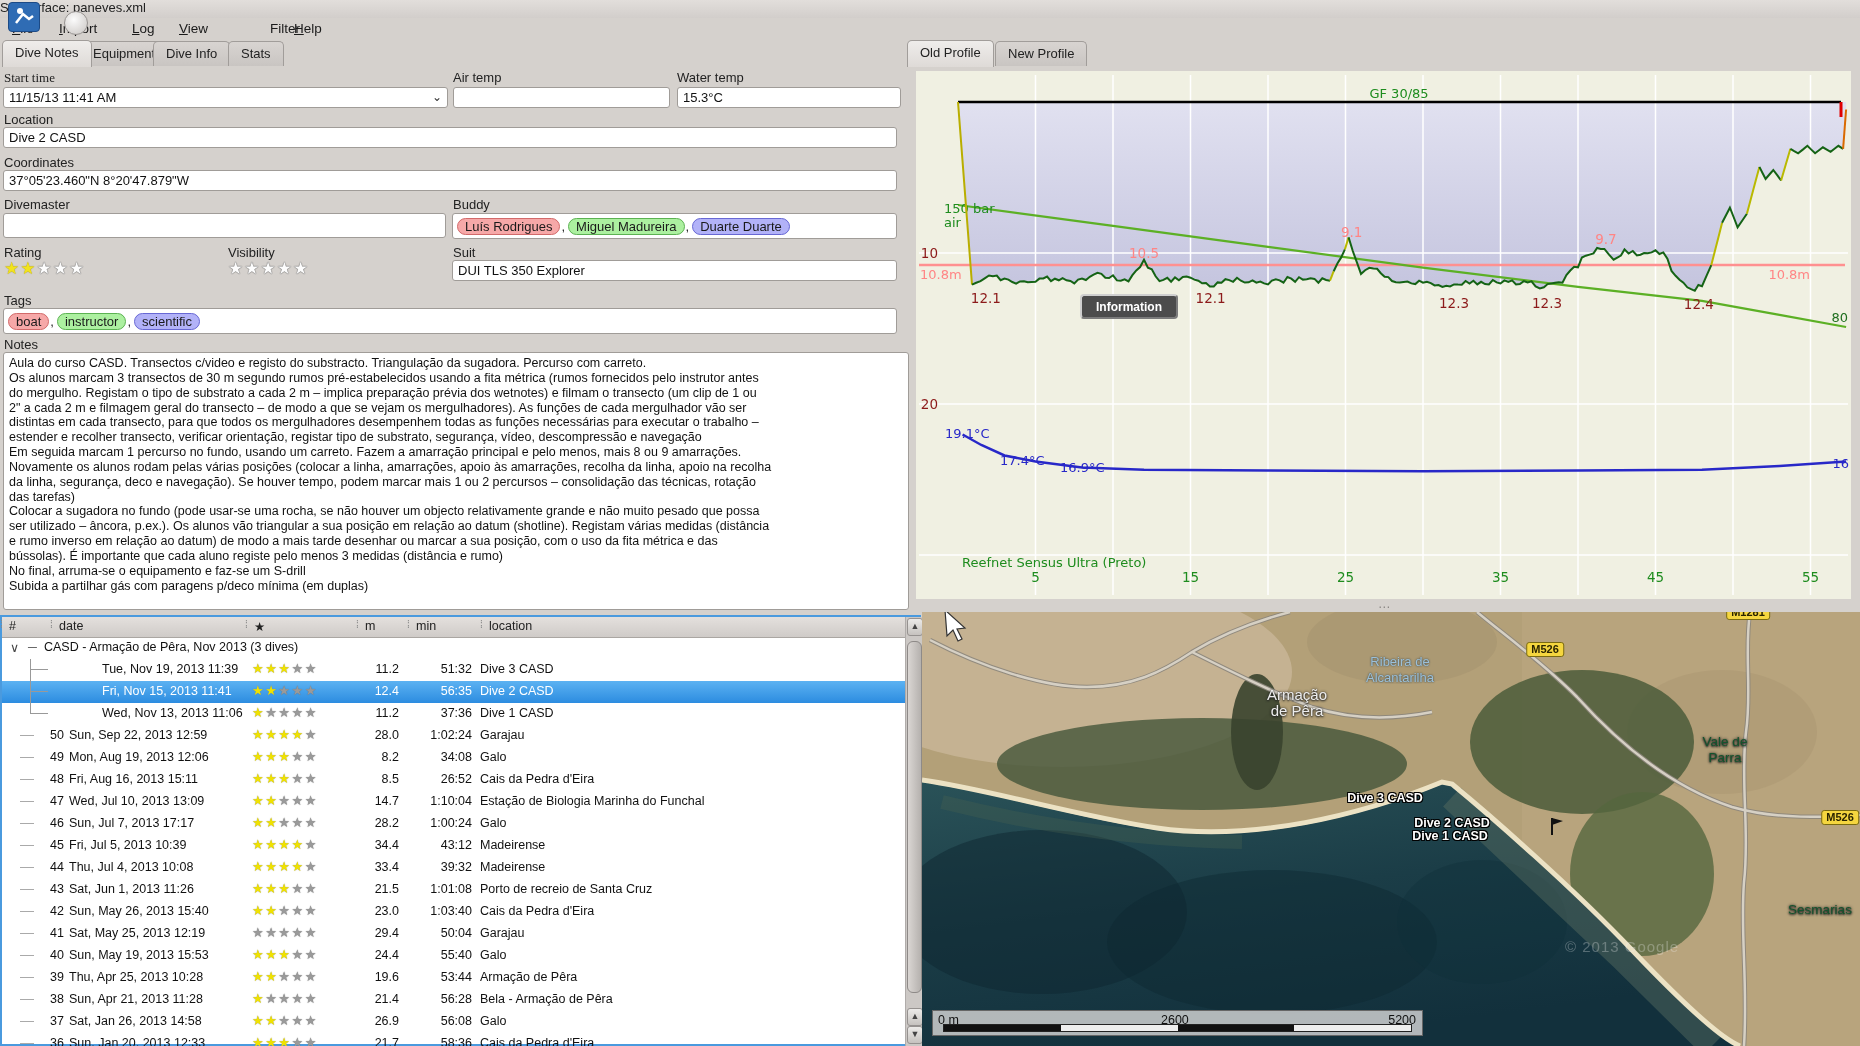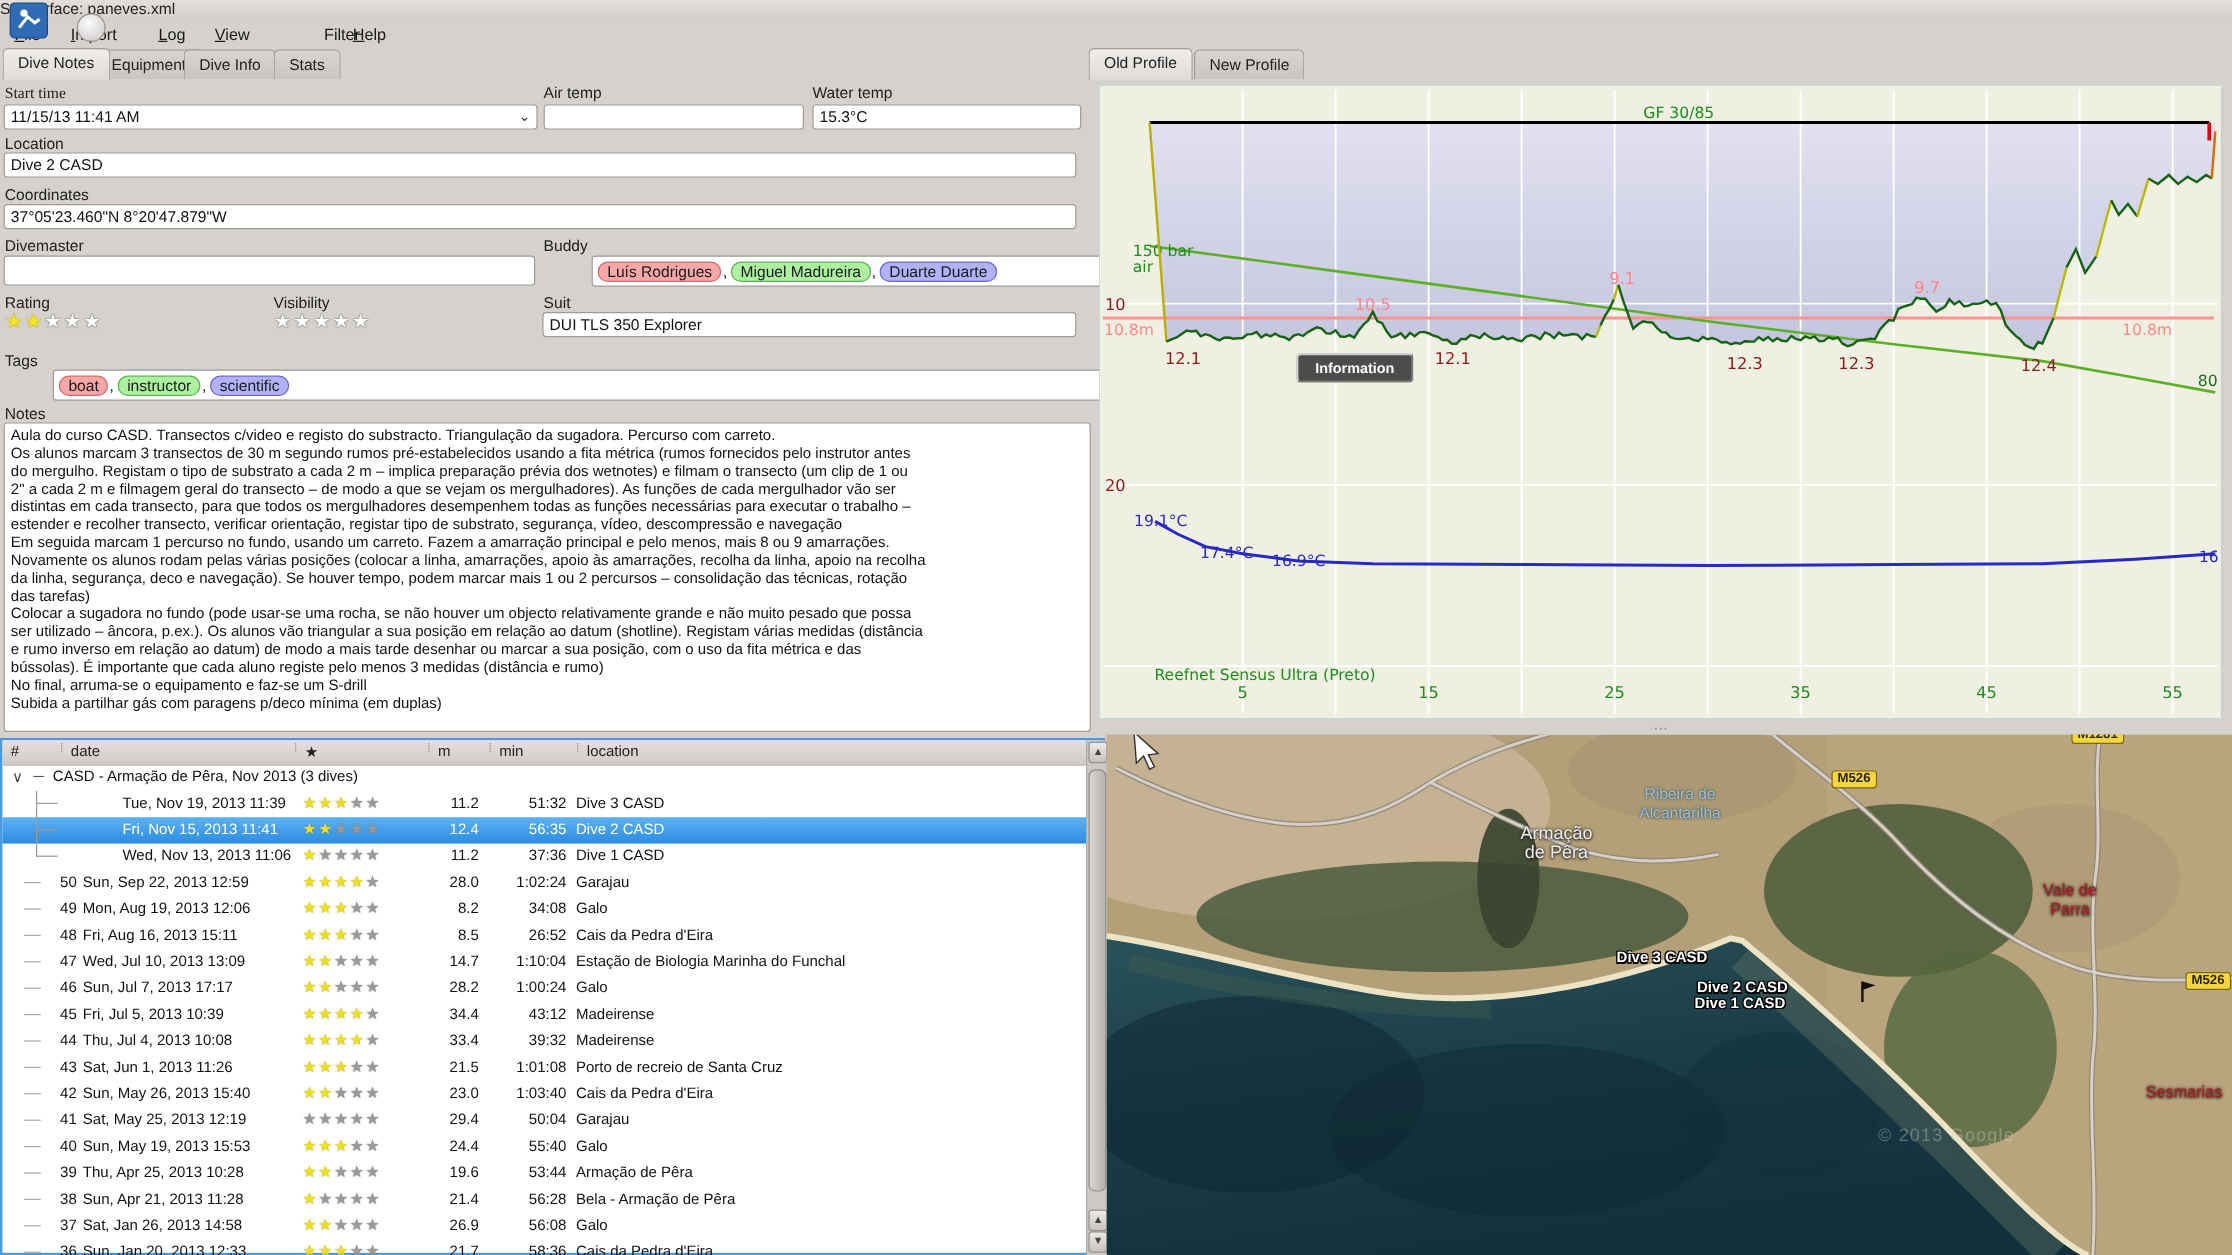--- a/index.html
+++ b/index.html
@@ -19,21 +19,21 @@
   .tab{position:absolute;top:41px;height:24px;line-height:24px;padding:0 12px;font-size:13px;
        background:linear-gradient(#d8d4d1,#c9c5c2);border:1px solid #a19d9a;border-bottom:none;
        border-radius:5px 5px 0 0;color:#222;}
   .tab.active{background:linear-gradient(#efedeb,#dedad7);height:26px;top:40px;z-index:3;}
   
   .flabel{position:absolute;font-size:13px;color:#222;}
   .finput{position:absolute;background:#fff;border:1px solid #a09c98;border-radius:3px;
           font-size:13px;color:#111;padding:0 5px;font-family:inherit;box-sizing:border-box;}
   .combo-arrow{position:absolute;font-size:12px;color:#333;}
   .pillbox{position:absolute;background:#fff;border:1px solid #a09c98;border-radius:3px;
-           display:flex;align-items:center;padding:12px 4px;box-sizing:border-box;font-size:13px;margin-left:41px;}
+           display:flex;align-items:center;padding:12px 4px;box-sizing:border-box;font-size:13px;}
   .pill{border-radius:9px;padding:0px 7px;font-size:13px;color:#1a1a1a;margin-right:1px;}
   .pill.pink{background:#f6a8a8;border:1px solid #d26a6a;}
   .pill.green{background:#acf0a0;border:1px solid #5cb252;}
   .pill.blue{background:#b2b2f8;border:1px solid #6868d4;}
   .pill-comma{margin-right:3px;color:#222;}
   .starrow{position:absolute;font-size:17px;letter-spacing:1px;}
   .starrow .on{color:#f2e31c;text-shadow:0 0 1px #8a7a00;}
   .starrow .off{color:#fdfdfd;text-shadow:0 0 1px #555, 0 0 1px #555;}
   #notes-box{background:#fff;border:1px solid #a09c98;border-radius:3px;font-size:12.5px;
              line-height:14.85px;padding:3px 5px;white-space:pre;overflow:hidden;color:#111;}
@@ -61,21 +61,21 @@
   #profile-panel{left:916px;top:71px;width:935px;height:528px;background:#f0f0e2;
                  border:2px solid #62a8dc;border-radius:2px;box-sizing:border-box;}
   #profile-svg{left:916px;top:71px;}
   #info-tip{left:1080px;top:294px;width:98px;height:25px;background:#4c4c4c;border:2px outset #cfcfcf;
             border-radius:4px;color:#fff;font-size:12px;font-weight:bold;text-align:center;line-height:22px;box-sizing:border-box;}
   svg text{font-family:"DejaVu Sans","Liberation Sans",sans-serif;}
   
   #map{left:922px;top:612px;width:938px;height:434px;overflow:hidden;}
   .map-label{position:absolute;transform:translateX(-50%);text-align:center;white-space:pre;line-height:16px;}
   .map-label.town{font-size:15px;color:#ededed;text-shadow:0 0 3px #222,0 1px 2px #222;}
-  .map-label.town-sm{font-size:13.5px;color:#b91c1c;text-shadow:0 0 3px #222,0 1px 2px #222;}
+  .map-label.town-sm{font-size:13.5px;color:#14532d;text-shadow:0 0 3px #222,0 1px 2px #222;}
   .map-label.water{font-size:13px;color:#9cc0d8;text-shadow:0 0 2px #1c3040;}
   .badge{position:absolute;transform:translateX(-50%);background:#f5d63f;border:1px solid #7a6b10;
          border-radius:3px;color:#2a2400;font-size:11px;font-weight:bold;padding:0 4px;line-height:13px;}
   .dive-label{position:absolute;transform:translateX(-50%);font-size:12.5px;font-weight:bold;color:#fff;white-space:nowrap;
               text-shadow:-1px -1px 0 #000,1px -1px 0 #000,-1px 1px 0 #000,1px 1px 0 #000;}
   #scalebar{left:10px;top:398px;width:491px;height:26px;background:rgba(214,214,214,0.82);
             border:1px solid #666;box-sizing:border-box;font-size:12.5px;color:#111;}
   #sb-track{position:absolute;left:10px;bottom:3px;width:467px;height:6px;border:1px solid #222;
             display:flex;box-sizing:content-box;}
   #sb-track span{height:100%;}
@@ -503,14 +503,25 @@
       <div class="map-label town-sm" style="left: 803px; top: 122px;">Vale de
 Parra</div>
       <div class="map-label town-sm" style="left: 898px; top: 290px;">Sesmarias</div>
       <div class="badge" style="left: 623px; top: 30px;">M526</div>
       <div class="badge" style="left: 918px; top: 198px;">M526</div>
       <div class="badge" style="left: 826px; top: -7px;">M1281</div>
       <div class="dive-label" style="left: 463px; top: 179px;">Dive 3 CASD</div>
       <div class="dive-label" style="left: 530px; top: 204px;">Dive 2 CASD</div>
       <div class="dive-label" style="left: 528px; top: 217px;">Dive 1 CASD</div>
     </div>
+  <div id="scalebar" class="abs">
+    <span style="position:absolute;left:5px;top:2px;">0 m</span>
+    <span style="position:absolute;left:228px;top:2px;">2600</span>
+    <span style="position:absolute;right:6px;top:2px;">5200</span>
+    <div id="sb-track">
+      <span style="width:25%;background:#111;"></span>
+        <span style="width:25%;background:#eee;"></span>
+      <span style="width:25%;background:#111;"></span>
+        <span style="width:25%;background:#eee;"></span>
+    </div>
+  </div>
   <div id="copyright">© 2013 Google</div>
 </div>
 
 </body></html>

